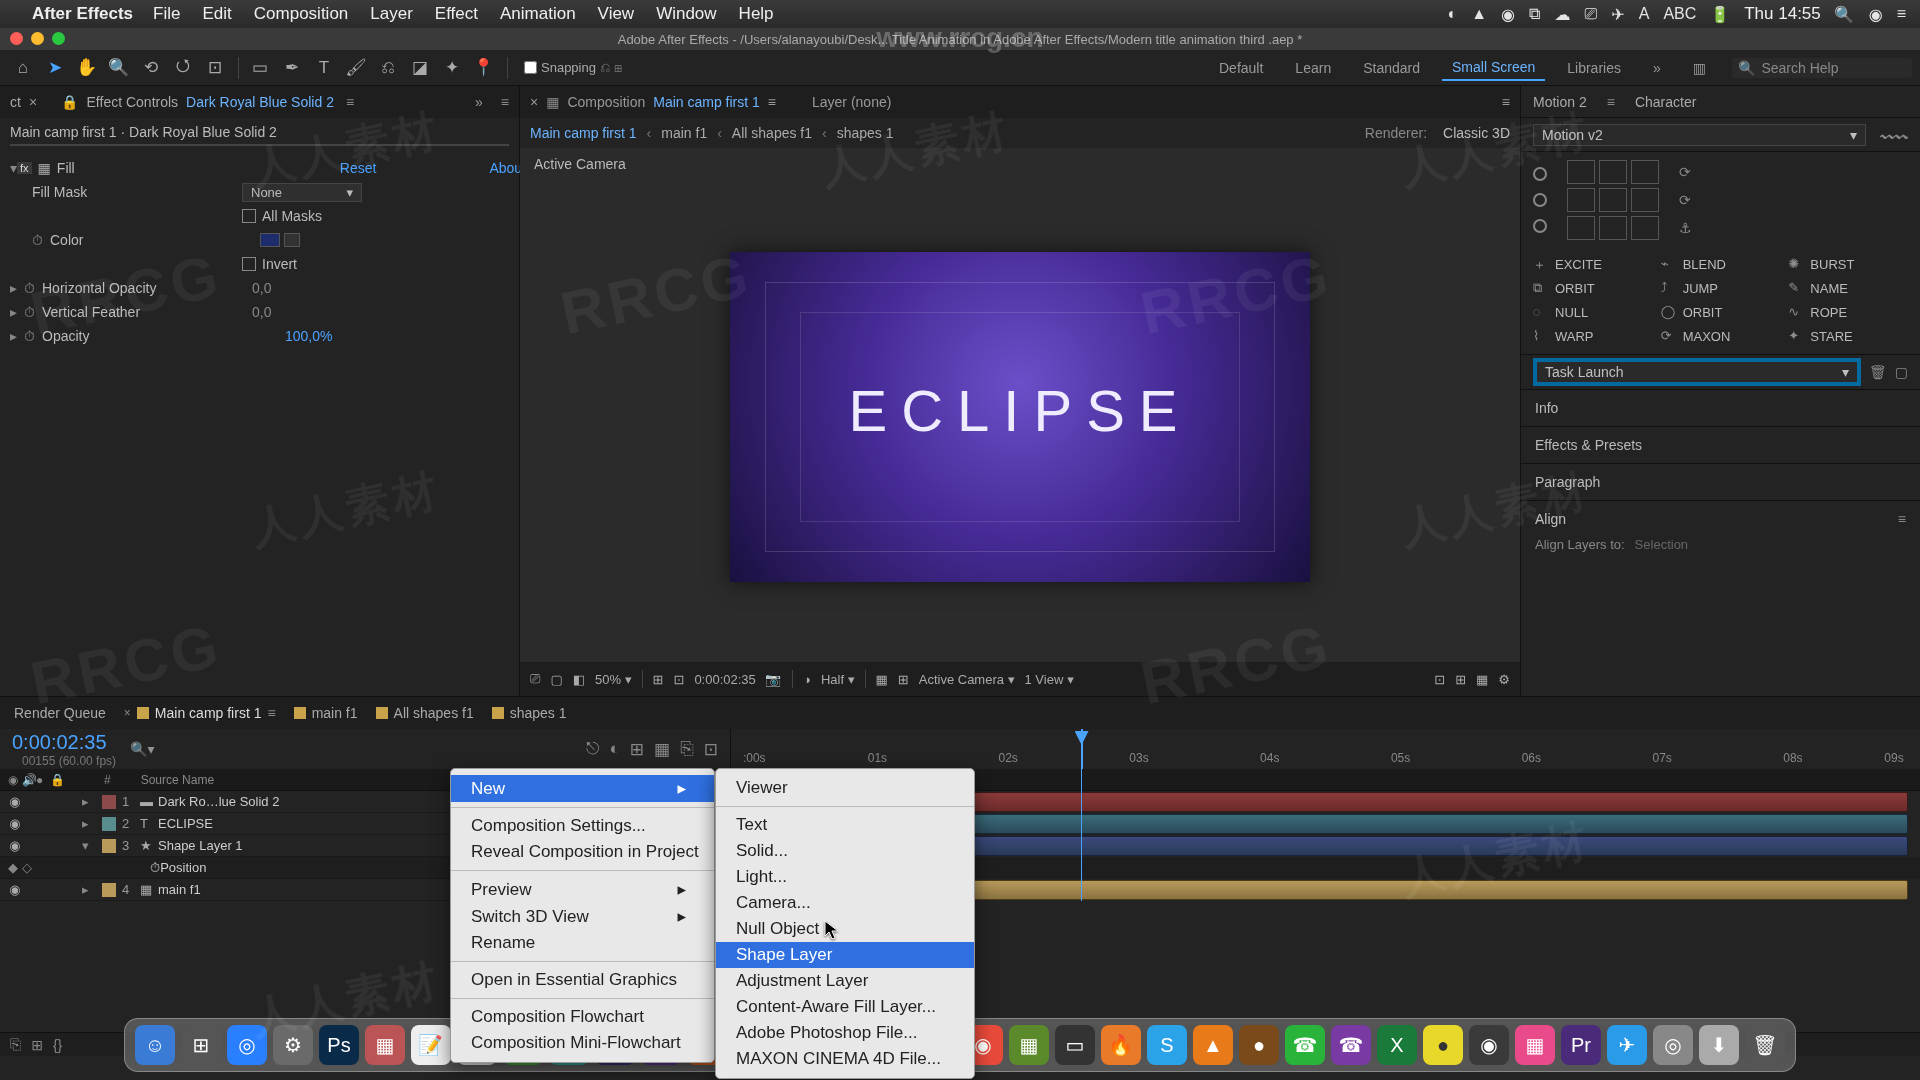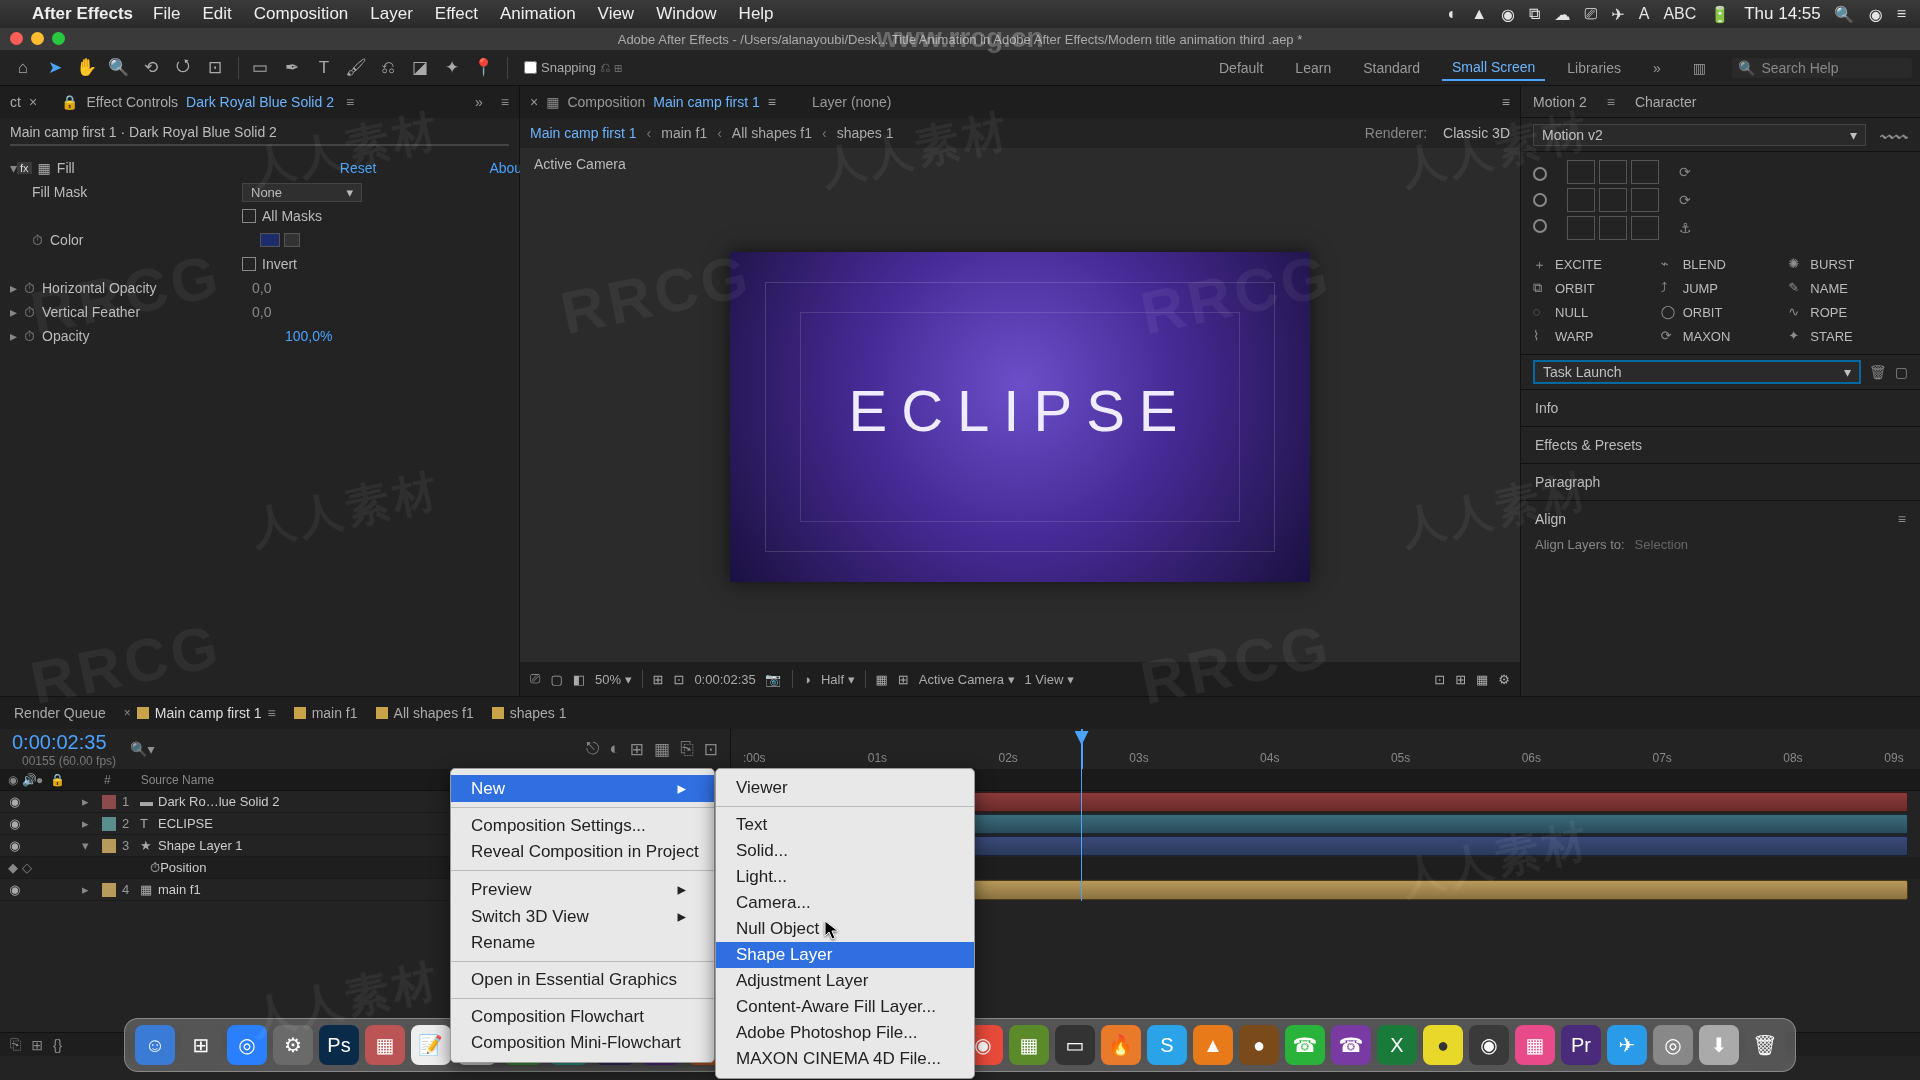--- a/index.html
+++ b/index.html
@@ -89,21 +89,21 @@
 .rp-grid { padding:8px 12px 6px 12px; }
 .rp-anchor { display:flex; align-items:center; gap:20px; margin-bottom:10px;}
 .rp-anchor .radio-col{display:flex;flex-direction:column;gap:12px;}
 .rp-anchor .radio{width:14px;height:14px;border:2px solid #888;border-radius:50%;}
 .rp-anchor .nine-grid{display:grid;grid-template-columns:repeat(3,28px);grid-template-rows:repeat(3,24px);gap:4px;}
 .rp-anchor .nine-grid span{border:1px solid #555;}
 .rp-actions { display:grid; grid-template-columns:repeat(3,1fr); gap:8px; padding:0 12px 10px 12px;}
 .rp-actions .act{display:flex;align-items:center;gap:6px;color:#bbb;font-size:13px;}
 .rp-actions .act .ico{width:16px;height:16px;display:inline-block;opacity:.7;}
 .rp-task-row{height:36px;display:flex;align-items:center;gap:8px;padding:0 12px;border-top:1px solid #111;border-bottom:1px solid #111;}
-.rp-task-row .dd{flex:1;background:#2a2a2a;border:2px solid #0369a1;padding:2px 8px;display:flex;justify-content:space-between;}
+.rp-task-row .dd{flex:1;background:#2a2a2a;border:4px solid #0369a1;padding:2px 8px;display:flex;justify-content:space-between;}
 .rp-section{padding:10px 14px;border-bottom:1px solid #111;color:#bbb;}
 .rp-align{display:flex;justify-content:space-between;align-items:center;padding:10px 14px;}
 .rp-align-row2{padding:0 14px 8px 14px;display:flex;gap:10px;align-items:center;color:#888;font-size:13px;}
 
 
 .timeline { position:relative; height:360px; background:#232323; border-top:1px solid #111; }
 .tl-tabs { height:32px; background:#1e1e1e; display:flex; align-items:center; gap:18px; padding:0 14px; font-size:14px;}
 .tl-tabs .tab{display:flex;align-items:center;gap:6px;color:#aaa;}
 .tl-tabs .tab.active{color:#ddd;}
 .tl-tabs .tab .x{color:#888;font-size:12px;}

